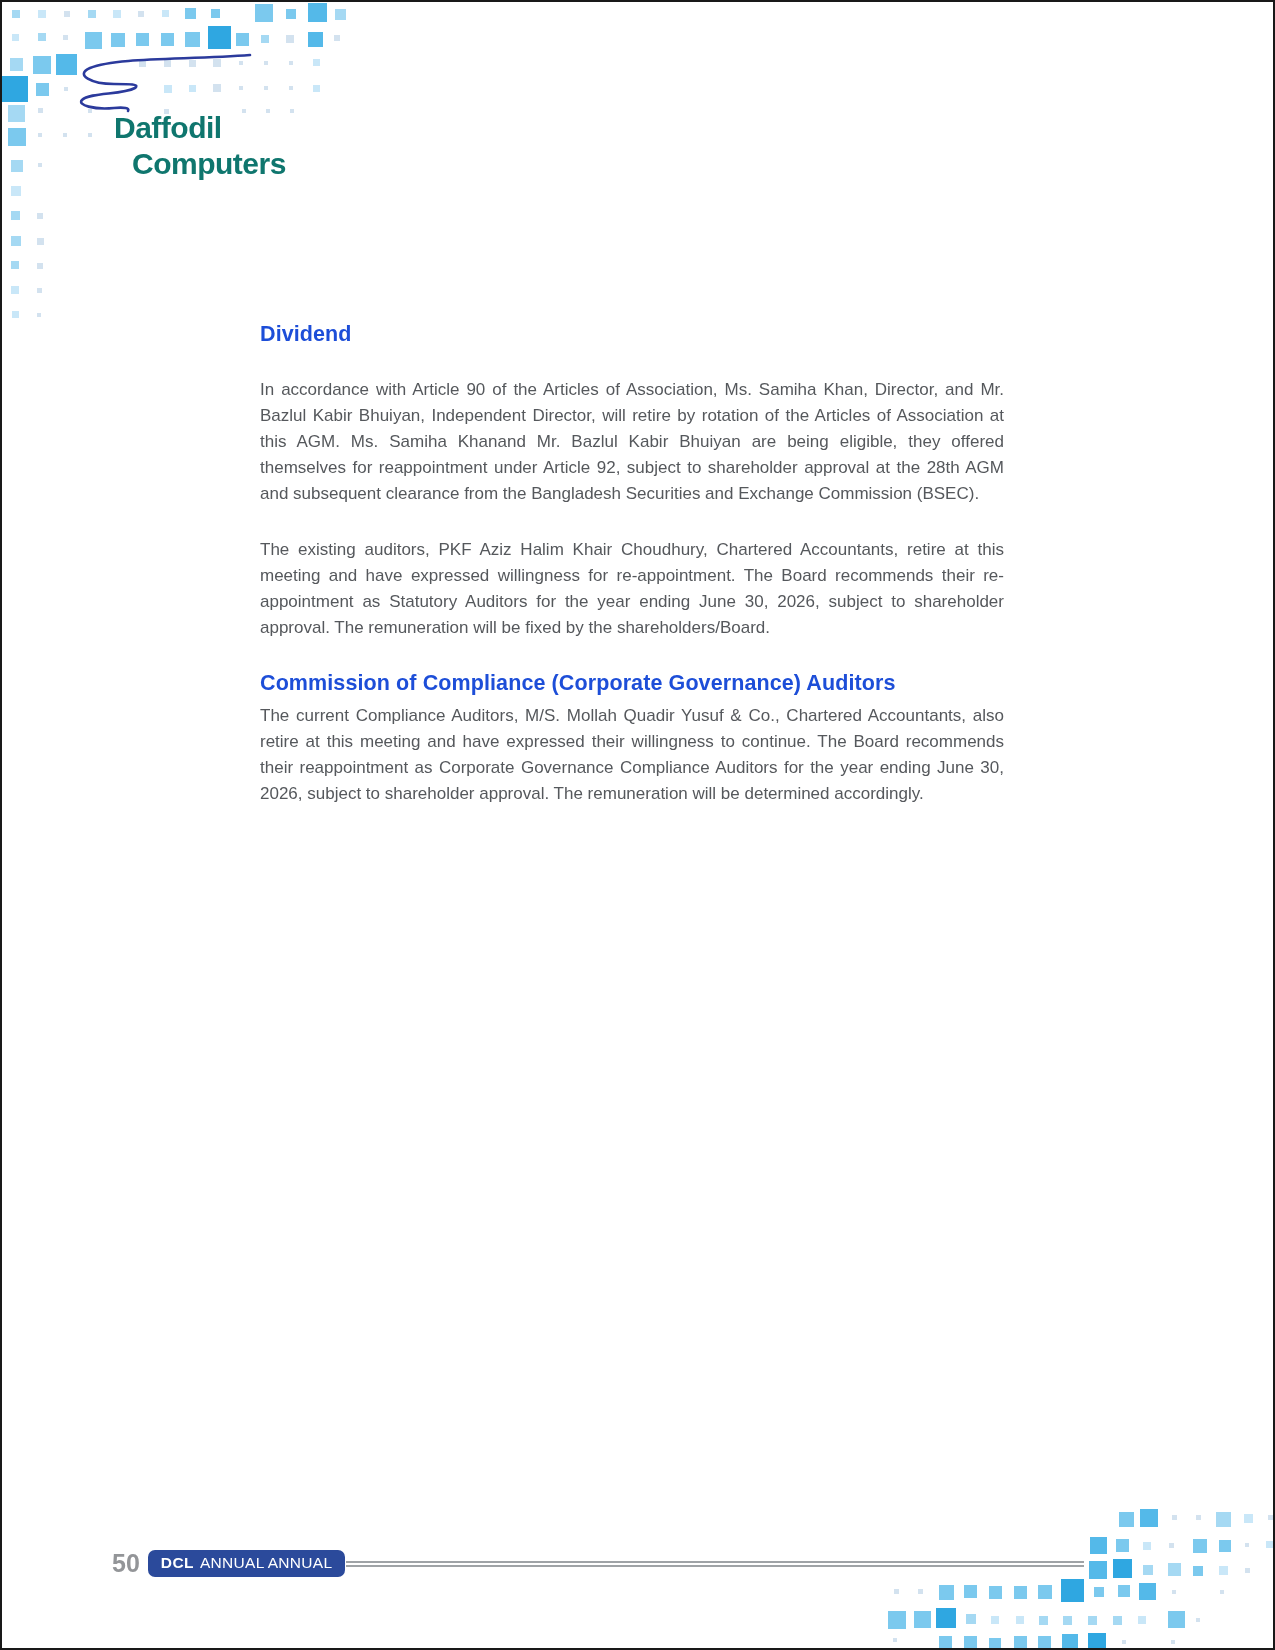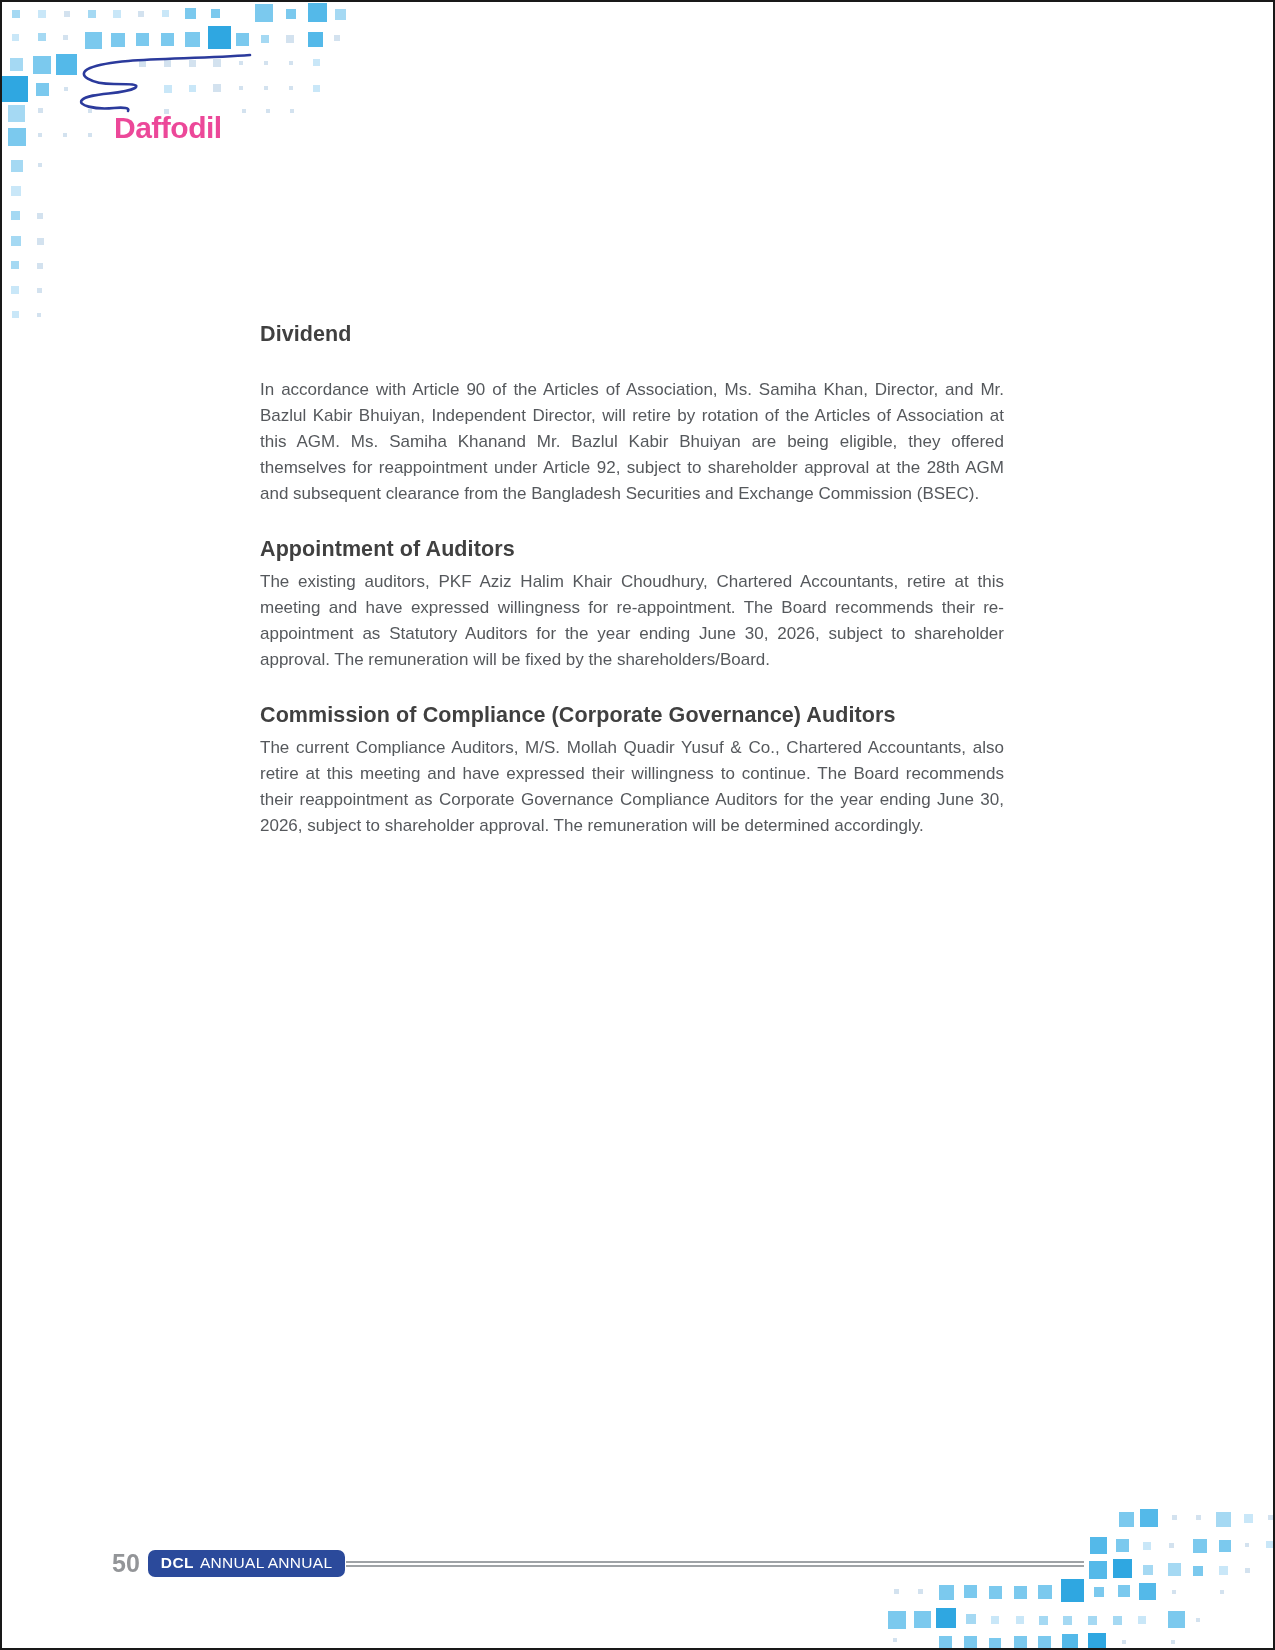--- a/index.html
+++ b/index.html
@@ -9,28 +9,28 @@
     overflow:hidden; font-family:"Liberation Sans", sans-serif;
   }
   
   .mosaic { position:absolute; left:0; top:0; width:100%; height:100%; pointer-events:none; }
   .mosaic .sq { position:absolute; }
 
   
   .logo { position:absolute; left:0; top:0; }
   .logo-swoosh { position:absolute; left:70px; top:45px; }
   .logo-text { position:absolute; left:112px; top:108px; width:260px;
-    color:#ec4899; font-weight:bold; line-height:36px; font-size:30px; letter-spacing:-0.5px; }
+    color:#0f766e; font-weight:bold; line-height:36px; font-size:30px; letter-spacing:-0.5px; }
   .logo-line2 { padding-left:18px; }
 
   
   .content { position:absolute; left:258px; top:320px; width:744px; }
   .section { margin:0 0 30px 0; }
   .section-heading {
-    margin:0 0 7px 0; font-size:21.5px; font-weight:bold; color:#404040; letter-spacing:0.1px;
+    margin:0 0 7px 0; font-size:21.5px; font-weight:bold; color:#1d4ed8; letter-spacing:0.1px;
   }
   .section-body {
     margin:0; font-size:17px; line-height:26px; color:#55585c; text-align:justify;
   }
 
   
   .footer { position:absolute; left:110px; top:1548px; width:972px;
     display:flex; align-items:center; }
   .page-number { font-size:25px; font-weight:bold; color:#939598; margin-right:8px; line-height:27px; }
   .report-badge {
@@ -179,32 +179,32 @@
       <div class="sq" style="left: 1120px; top: 1638px; width: 4px; height: 4px; background: rgb(211, 226, 239);"></div>
       <div class="sq" style="left: 1169px; top: 1638px; width: 4px; height: 4px; background: rgb(211, 226, 239);"></div>
     </div>
 
   <div class="logo">
     <svg class="logo-swoosh" width="185" height="75" viewBox="0 0 185 75" fill="none">
       <path d="M178,8 C115,13 45,10 18,21 C2,28 20,37 42,37 C58,37 68,37 63,41 C50,48 18,45 10,53 C5,58 22,63 42,61 C52,60 58,61 56,64" stroke="#2b3a9c" stroke-width="2.6" stroke-linecap="round" fill="none"></path>
     </svg>
     <div class="logo-text">
       <div class="logo-line1">Daffodil</div>
+      <div class="logo-line2">Computers</div>
     </div>
   </div>
 
   <div class="content">
     <div class="section">
       <h2 class="section-heading">Dividend</h2>
     </div>
     <div class="section">
       <p class="section-body">In accordance with Article 90 of the Articles of Association, Ms. Samiha Khan, Director, and Mr. Bazlul Kabir Bhuiyan, Independent Director, will retire by rotation of the Articles of Association at this AGM. Ms. Samiha Khanand Mr. Bazlul Kabir Bhuiyan are being eligible, they offered themselves for reappointment under Article 92, subject to shareholder approval at the 28th AGM and subsequent clearance from the Bangladesh Securities and Exchange Commission (BSEC).</p>
     </div>
     <div class="section">
-      <h2 class="section-heading">Appointment of Auditors</h2>
       <p class="section-body">The existing auditors, PKF Aziz Halim Khair Choudhury, Chartered Accountants, retire at this meeting and have expressed willingness for re-appointment. The Board recommends their re-appointment as Statutory Auditors for the year ending June 30, 2026, subject to shareholder approval. The remuneration will be fixed by the shareholders/Board.</p>
     </div>
     <div class="section">
       <h2 class="section-heading">Commission of Compliance (Corporate Governance) Auditors</h2>
       <p class="section-body">The current Compliance Auditors, M/S. Mollah Quadir Yusuf &amp; Co., Chartered Accountants, also retire at this meeting and have expressed their willingness to continue. The Board recommends their reappointment as Corporate Governance Compliance Auditors for the year ending June 30, 2026, subject to shareholder approval. The remuneration will be determined accordingly.</p>
     </div>
   </div>
 
   <div class="footer">
     <span class="page-number">50</span>

